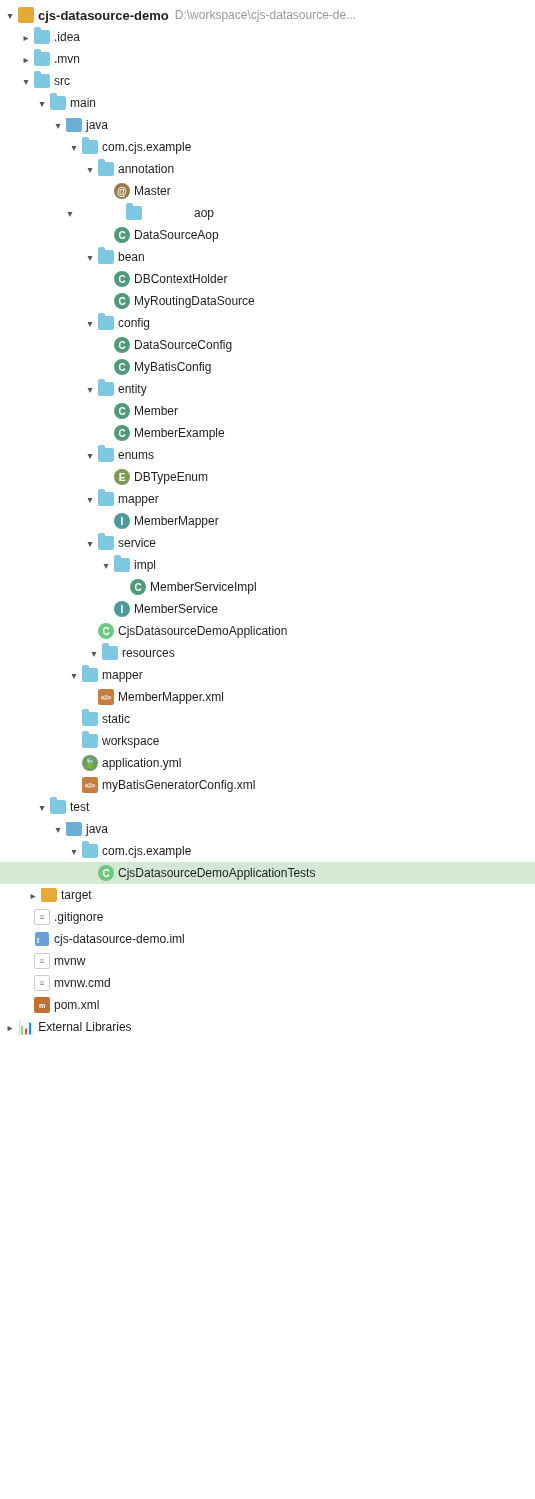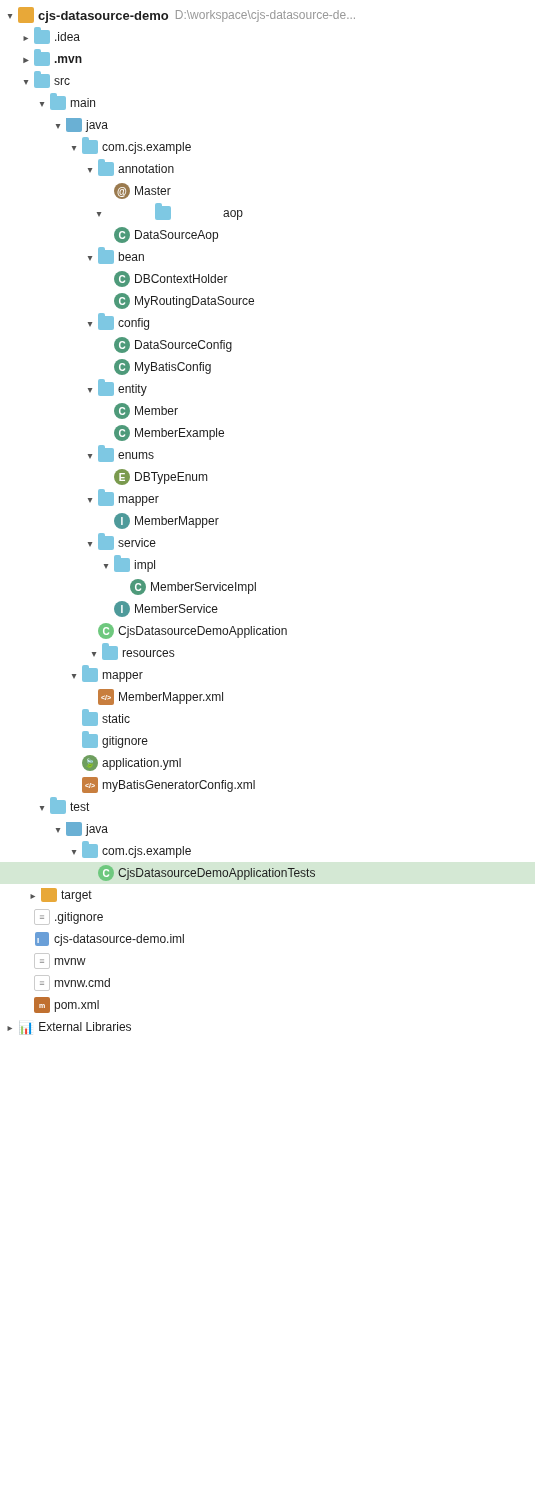--- a/index.html
+++ b/index.html
@@ -196,21 +196,21 @@
     <span class="root-label">cjs-datasource-demo</span>
     <span class="label-path">D:\workspace\cjs-datasource-de...</span>
   </div>
 
   <div class="tree-item" style="padding-left:18px;">
     <span class="arrow collapsed"></span>
     <span class="icon-folder"></span>
     <span class="label">.idea</span>
   </div>
 
-  <div class="tree-item" style="padding-left:18px;font-weight:bold;">
+  <div class="tree-item" style="padding-left:18px;">
     <span class="arrow collapsed"></span>
     <span class="icon-folder"></span>
     <span class="label">.mvn</span>
   </div>
 
   <div class="tree-item" style="padding-left:18px;">
     <span class="arrow expanded"></span>
     <span class="icon-folder"></span>
     <span class="label">src</span>
   </div>
@@ -238,21 +238,21 @@
     <span class="icon-folder"></span>
     <span class="label">annotation</span>
   </div>
 
   <div class="tree-item" style="padding-left:98px;">
     <span class="arrow leaf"></span>
     <span class="icon icon-annotation">@</span>
     <span class="label">Master</span>
   </div>
 
-  <div class="tree-item" style="padding-left:91px;gap:48px;">
+  <div class="tree-item" style="padding-left:62px;gap:48px;">
     <span class="arrow expanded"></span>
     <span class="icon-folder"></span>
     <span class="label">aop</span>
   </div>
 
   <div class="tree-item" style="padding-left:98px;">
     <span class="arrow leaf"></span>
     <span class="icon icon-class">C</span>
     <span class="label">DataSourceAop</span>
   </div>
@@ -385,21 +385,21 @@
 
   <div class="tree-item" style="padding-left:66px;">
     <span class="arrow leaf"></span>
     <span class="icon-folder"></span>
     <span class="label">static</span>
   </div>
 
   <div class="tree-item" style="padding-left:66px;">
     <span class="arrow leaf"></span>
     <span class="icon-folder"></span>
-    <span class="label">gitignore</span>
+    <span class="label">workspace</span>
   </div>
 
   <div class="tree-item" style="padding-left:66px;">
     <span class="arrow leaf"></span>
     <span class="icon icon-yaml" style="font-size:9px;">🍃</span>
     <span class="label">application.yml</span>
   </div>
 
   <div class="tree-item" style="padding-left:66px;">
     <span class="arrow leaf"></span>

